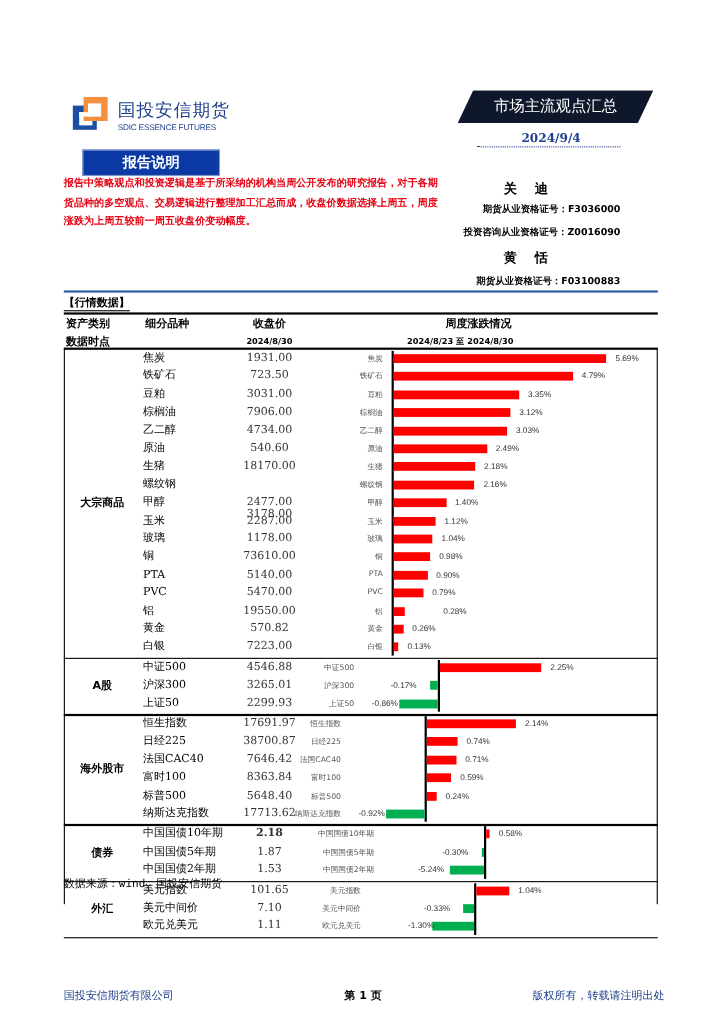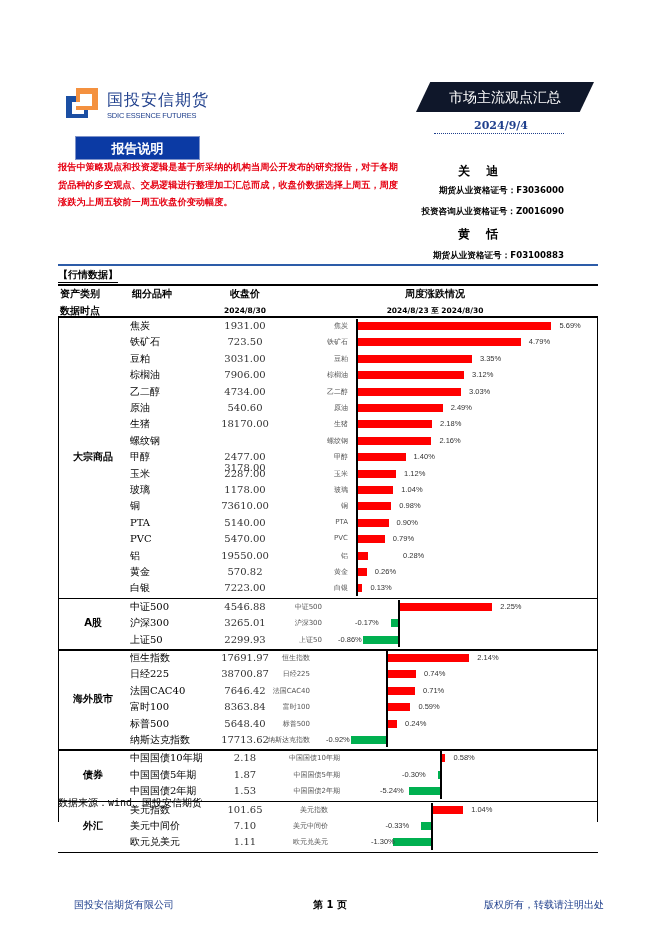--- a/index.html
+++ b/index.html
@@ -75,21 +75,21 @@
 <div class="abs blue-rule"></div>
 
 <div class="abs sec-title">【行情数据】</div>
 <div class="abs thick" style="left:58px; top:284px; width:540px;"></div>
 <div class="abs hdr" style="left:60px; top:287px;">资产类别</div>
 <div class="abs hdr" style="left:132px; top:287px;">细分品种</div>
 <div class="abs hdr" style="left:220px; top:287px; width:50px; text-align:center;">收盘价</div>
 <div class="abs hdr" style="left:380px; top:287px; width:110px; text-align:center;">周度涨跌情况</div>
 <div class="abs hdr" style="left:60px; top:304px;">数据时点</div>
 <div class="abs hdr-sm" style="left:215px; top:306px; width:60px; text-align:center;">2024/8/30</div>
-<div class="abs hdr-sm" style="left:370px; top:306px; width:130px; text-align:center;">2024/8/23  至  2024/8/30</div>
+<div class="abs hdr-sm" style="left:370px; top:306px; width:130px; text-align:left;">2024/8/23  至  2024/8/30</div>
 <div class="abs thick" style="left:58px; top:316px; width:540px;"></div>
 
 <div class="abs frame" style="left:58px; top:317px; width:540px; height:505px;"></div>
 
 <div id="table-body">
     <div class="abs cat-label" style="left: 58px; top: 450.4px;">大宗商品</div>
     <div class="abs axis" style="left: 356px; top: 319px; height: 276.8px;"></div>
     <div class="abs row item-name" style="top: 318px;">焦炭</div>
     <div class="abs row item-val" style="top: 318px;">1931.00</div>
     <div class="abs chart-label" style="left: 248px; top: 321px;">焦炭</div>
@@ -223,21 +223,21 @@
     <div class="abs pct" style="left: 405.12px; top: 718.6px;">0.24%</div>
     <div class="abs row item-name" style="top: 732px;">纳斯达克指数</div>
     <div class="abs row item-val" style="top: 732px;">17713.62</div>
     <div class="abs chart-label" style="left: 210px; top: 735px;">纳斯达克指数</div>
     <div class="abs bar neg" style="left: 351.04px; top: 736px; width: 34.96px;"></div>
     <div class="abs pct" style="left: 326px; top: 735px;">-0.92%</div>
     <div class="abs block-sep" style="left: 58px; top: 749.4px; width: 540px;"></div>
     <div class="abs cat-label" style="left: 58px; top: 768px;">债券</div>
     <div class="abs axis" style="left: 440px; top: 751.4px; height: 47.2px;"></div>
     <div class="abs row item-name" style="top: 750.4px;">中国国债10年期</div>
-    <div class="abs row item-val" style="top: 750.4px;">2.18</div>
+    <div class="abs row item-val" style="top: 750.4px; font-weight: bold;">2.18</div>
     <div class="abs chart-label" style="left: 240px; top: 753.4px;">中国国债10年期</div>
     <div class="abs bar pos" style="left: 442px; top: 754.4px; width: 3.48px;"></div>
     <div class="abs pct" style="left: 453.48px; top: 753.4px;">0.58%</div>
     <div class="abs row item-name" style="top: 766.8px;">中国国债5年期</div>
     <div class="abs row item-val" style="top: 766.8px;">1.87</div>
     <div class="abs chart-label" style="left: 240px; top: 769.8px;">中国国债5年期</div>
     <div class="abs bar neg" style="left: 438px; top: 770.8px; width: 2px;"></div>
     <div class="abs pct" style="left: 402px; top: 769.8px;">-0.30%</div>
     <div class="abs row item-name" style="top: 783.2px;">中国国债2年期</div>
     <div class="abs row item-val" style="top: 783.2px;">1.53</div>
@@ -260,15 +260,15 @@
     <div class="abs row item-name" style="top: 834.4px;">欧元兑美元</div>
     <div class="abs row item-val" style="top: 834.4px;">1.11</div>
     <div class="abs chart-label" style="left: 228px; top: 837.4px;">欧元兑美元</div>
     <div class="abs bar neg" style="left: 393.3px; top: 838.4px; width: 37.7px;"></div>
     <div class="abs pct" style="left: 371px; top: 837.4px;">-1.30%</div>
     <div class="abs block-sep" style="left: 58px; top: 851.8px; width: 540px;"></div>
   </div>
 
 <div class="abs source">数据来源：wind、国投安信期货</div>
 
-<div class="abs footer left" style="left:58px;margin-left:16px;">国投安信期货有限公司</div>
+<div class="abs footer left" style="left:58px;">国投安信期货有限公司</div>
 <div class="abs footer mid" style="left:300px; width:60px; text-align:center;">第 1 页</div>
 <div class="abs footer right" style="left:440px; width:164px; text-align:right;">版权所有，转载请注明出处</div>
 
 </body></html>

